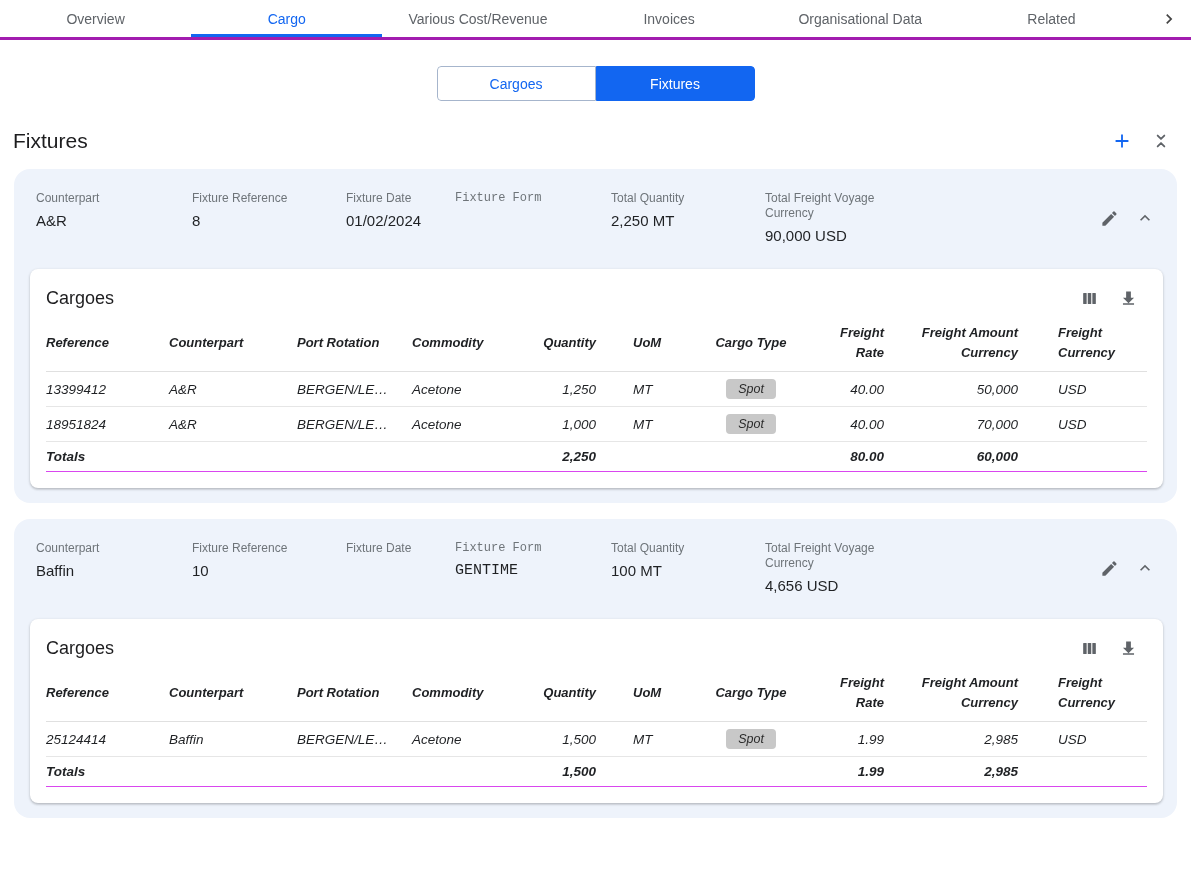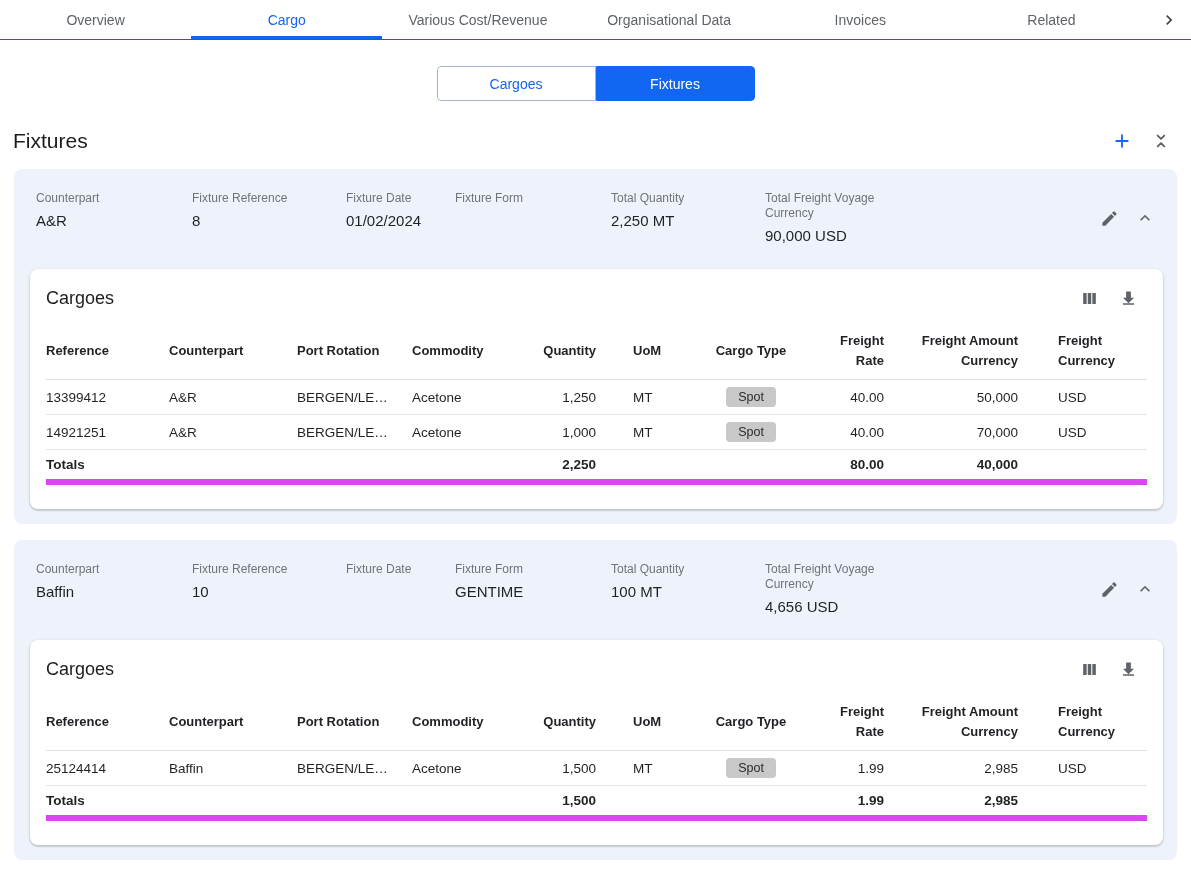--- a/index.html
+++ b/index.html
@@ -2,21 +2,21 @@
 <html><head>
 <meta charset="utf-8">
 <style>
   * { box-sizing: border-box; margin: 0; padding: 0; }
   html,body { width: 1191px; background:#fff; color:#202124;
     font-family:"Liberation Sans", sans-serif; }
   body { min-height: 879px; }
 
   
   .topnav { display:flex; align-items:stretch; height:40px;
-    border-bottom:1px solid #a21caf; }
+    border-bottom:3px solid #a21caf; }
   .topnav .tab { flex:1; display:flex; align-items:center; justify-content:center;
     font-size:14px; color:#5f6368; position:relative; cursor:pointer; white-space:nowrap; }
   .topnav .tab.active { color:#1266f1; }
   .topnav .tab.active::after { content:""; position:absolute; left:0; right:0; bottom:0;
     height:3px; background:#1266f1; }
   .nav-more { width:44px; display:flex; align-items:center; justify-content:center;
     color:#444; cursor:pointer; }
 
   
   .toggle-row { display:flex; justify-content:center; margin-top:26px; }
@@ -30,69 +30,69 @@
   
   .page-head { display:flex; align-items:center; justify-content:space-between;
     padding:28px 20px 0 13px; }
   .page-head h1 { font-size:21px; font-weight:400; color:#1d1d1f; }
   .head-actions { display:flex; align-items:center; gap:18px; }
   .icon-btn { background:none; border:none; padding:0; cursor:pointer; display:flex;
     align-items:center; justify-content:center; color:#5f6368; }
   .icon-btn.blue { color:#1266f1; }
 
   
-  .fixture-card { margin:16px 14px 0 14px; background:#eef3fb; border-radius:8px;
+  .fixture-card { margin:16px 14px 0 14px; background:#eef3fb; border-radius:16px;
     padding:22px 14px 15px 16px; }
   .fixture-header { display:flex; align-items:center; padding-left:6px; }
   .fields { display:flex; flex:1; }
   .field { }
   .field:nth-child(1){ width:156px; } .field:nth-child(2){ width:154px; }
-  .field:nth-child(3){ width:109px; } .field:nth-child(4){ width:156px; }
+  .field:nth-child(3){ width:109px; } .field:nth-child(4){ width:156px;font-family:Liberation Mono, monospace; }
   .field:nth-child(5){ width:154px; } .field:nth-child(6){ width:170px; }
   .flabel { font-size:12px; color:#6e7479; line-height:15px; margin-bottom:6px; max-width:132px; }
   .fvalue { font-size:15px; color:#1f2124; line-height:18px; min-height:18px; }
   .fixture-actions { display:flex; align-items:center; gap:16px; margin-left:auto; padding-right:8px; }
 
   
   .cargo-card { margin-top:24px; background:#fff; border-radius:8px;
     box-shadow:0 1px 3px rgba(0,0,0,0.22), 0 2px 2px rgba(0,0,0,0.06); padding-bottom:16px; }
   .cargo-head { display:flex; align-items:center; justify-content:space-between;
     padding:19px 25px 6px 16px; }
   .cargo-head h2 { font-size:18px; font-weight:400; color:#1d1d1f; }
   .table-actions { display:flex; align-items:center; gap:20px; }
 
-  table.cargo { width:1101px; margin:8px 16px; border-collapse:collapse; table-layout:fixed; }
+  table.cargo { width:1101px; margin:0 16px; border-collapse:collapse; table-layout:fixed;font-style:italic; }
   col.c-ref{width:115px} col.c-cp{width:128px} col.c-port{width:115px}
   col.c-com{width:116px} col.c-qty{width:84px} col.c-uom{width:92px}
   col.c-type{width:110px} col.c-rate{width:86px} col.c-amt{width:134px}
   col.c-cur{width:121px}
   .cargo th { font-size:13px; font-weight:700; color:#1f2124; padding:8px;
     vertical-align:middle; line-height:20px; border-bottom:1px solid #e0e0e0; text-align:left; }
   .cargo td { font-size:13.5px; color:#1f2124; padding:7px 8px; border-bottom:1px solid #e6e6e6;
     white-space:nowrap; overflow:hidden; text-overflow:ellipsis; text-align:left; }
   .cargo th:first-child, .cargo td:first-child { padding-left:0; }
   .cargo .ar { text-align:right; }
   .cargo .ac { text-align:center; }
   .cargo .uom-pad { padding-left:29px; }
   .cargo .cur-pad { padding-left:32px; }
-  .cargo tr.totals td { font-weight:700; border-bottom:6px solid #d946ef; }
+  .cargo tr.totals td { font-weight:700; border-bottom:1px solid #d946ef; }
   .badge { display:inline-block; background:#c8c8c8; color:#2b2b2b; border-radius:4px;
     padding:2px 12px; font-size:12.5px; line-height:16px; }
 
   svg { display:block; }
 </style>
 </head>
 <body>
 
 <nav class="topnav">
   <div class="tab">Overview</div>
   <div class="tab active">Cargo</div>
   <div class="tab">Various Cost/Revenue</div>
+  <div class="tab">Invoices</div>
   <div class="tab">Organisational Data</div>
-  <div class="tab">Invoices</div>
   <div class="tab">Related</div>
   <div class="nav-more">
     <span>
       <svg width="20" height="20" viewBox="0 0 24 24">
           <path fill="currentColor" d="M10 6 8.59 7.41 13.17 12l-4.58 4.59L10 18l6-6z"></path>
         </svg>
     </span>
   </div>
 </nav>
 
@@ -226,41 +226,41 @@
           <td>BERGEN/LEV…</td>
           <td>Acetone</td>
           <td class="ar">1,250</td>
           <td class="uom-pad">MT</td>
           <td class="ac"><span class="badge">Spot</span></td>
           <td class="ar">40.00</td>
           <td class="ar">50,000</td>
           <td class="cur-pad">USD</td>
         </tr>
         <tr>
-          <td>14921251</td>
+          <td>18951824</td>
           <td>A&amp;R</td>
           <td>BERGEN/LEV…</td>
           <td>Acetone</td>
           <td class="ar">1,000</td>
           <td class="uom-pad">MT</td>
           <td class="ac"><span class="badge">Spot</span></td>
           <td class="ar">40.00</td>
           <td class="ar">70,000</td>
           <td class="cur-pad">USD</td>
         </tr>
         <tr class="totals">
           <td>Totals</td>
           <td></td>
             <td></td>
             <td></td>
           <td class="ar">2,250</td>
           <td></td>
             <td></td>
           <td class="ar">80.00</td>
-          <td class="ar">40,000</td>
+          <td class="ar">60,000</td>
           <td></td>
         </tr>
       </tbody>
     </table>
   </div>
 </section>
 
 <section class="fixture-card">
   <div class="fixture-header">
     <div class="fields">

